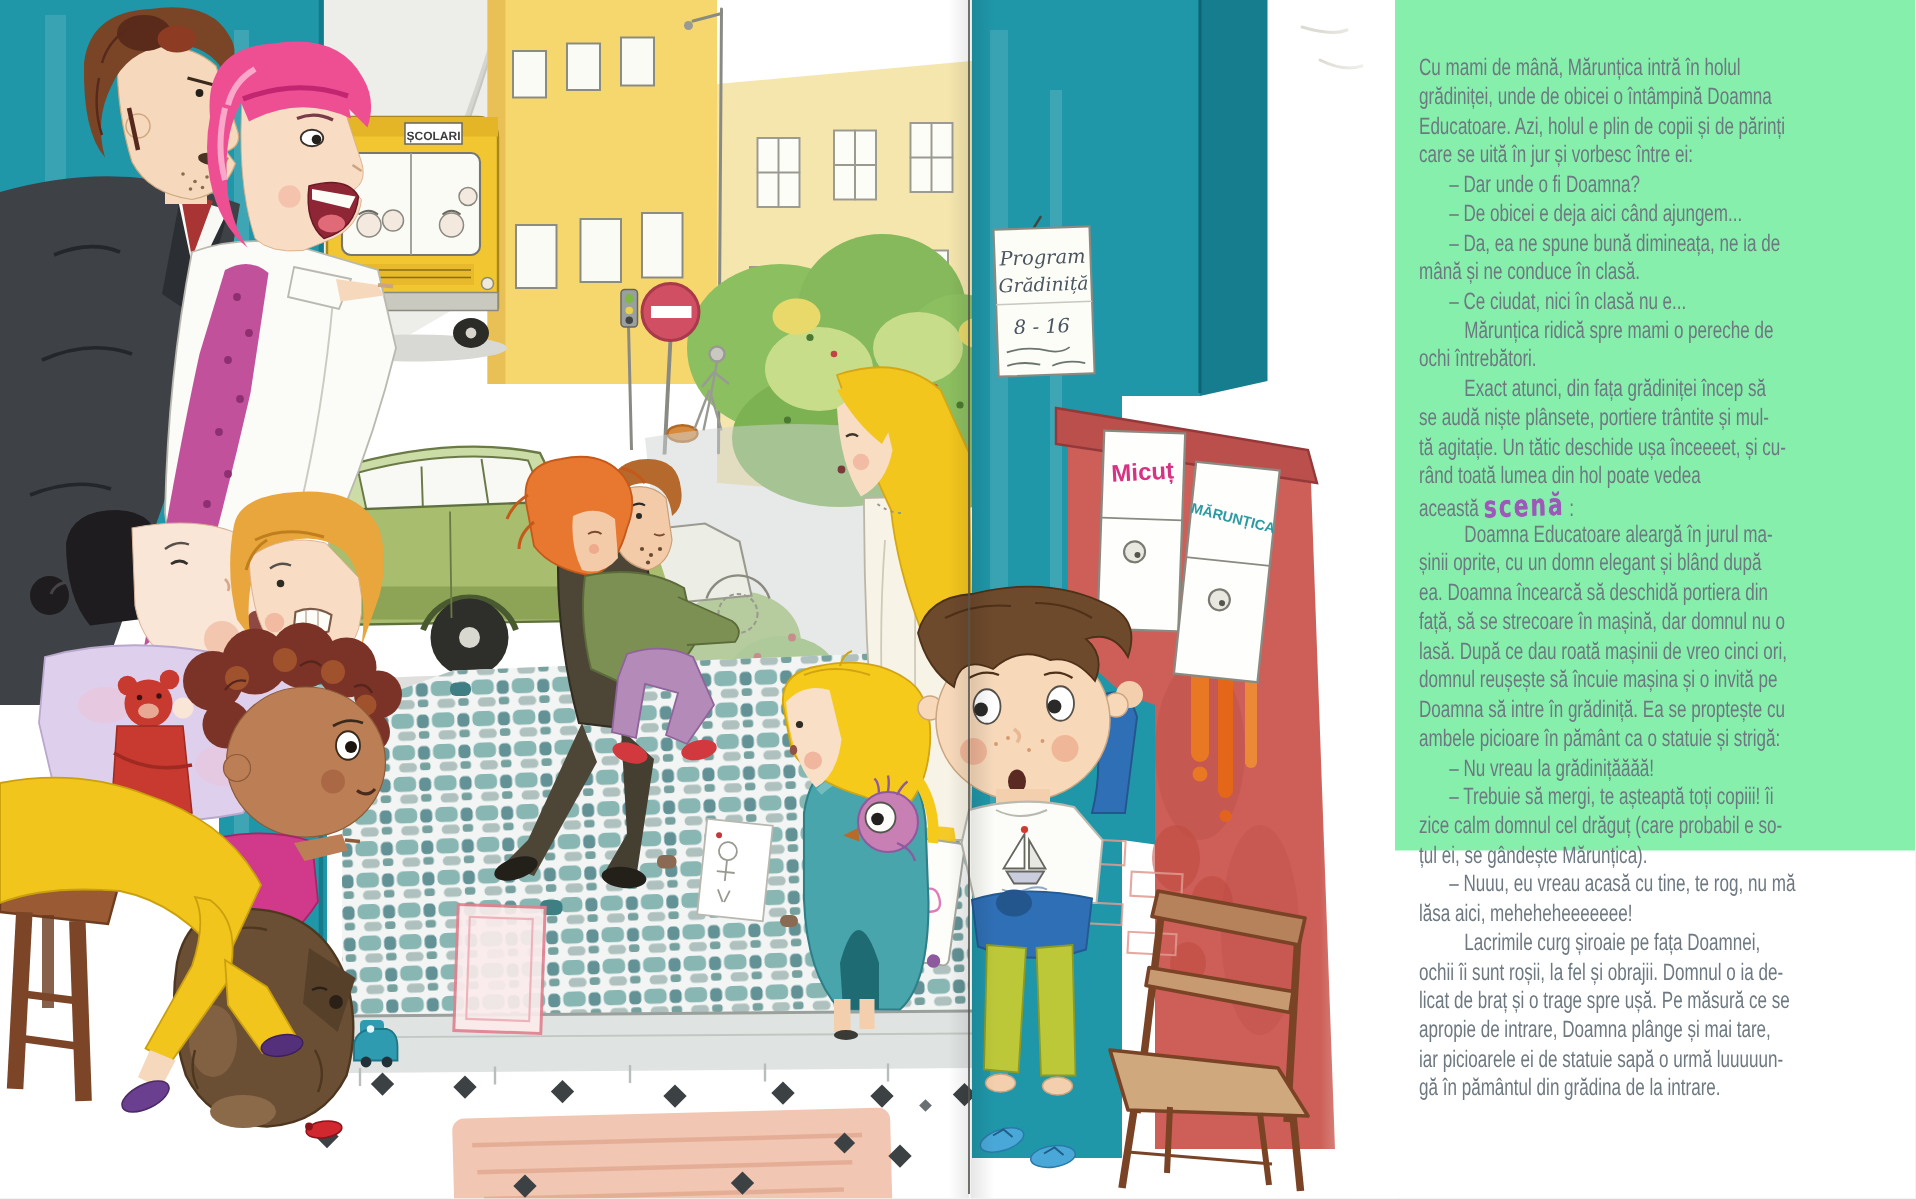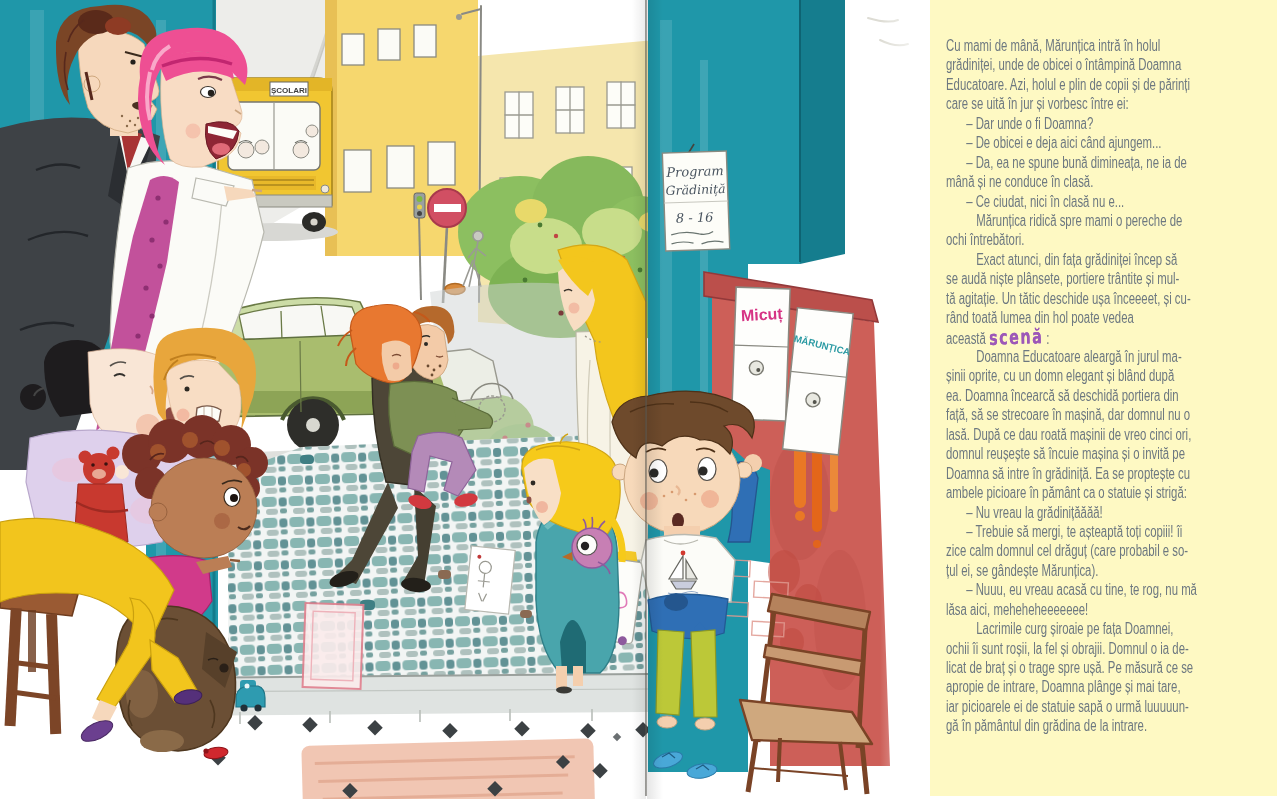--- a/index.html
+++ b/index.html
@@ -1,19 +1,19 @@
 <!DOCTYPE html>
 <html><head>
 <meta charset="utf-8">
 <style>
   html,body{margin:0;padding:0;background:#e9e9e9;}
   .page{position:relative;width:1277px;height:799px;background:#ffffff;overflow:hidden;
         font-family:"Liberation Sans",sans-serif;}
   .illu{position:absolute;left:0;top:0;width:930px;height:799px;}
-  .textpage{position:absolute;left:930px;top:0;width:347px;height:796px;background:#fef9c3;}
+  .textpage{position:absolute;left:930px;top:0;width:347px;height:567px;background:#86efac;}
   .story{position:absolute;left:16px;top:36px;width:420px;
          transform:scaleX(.72);transform-origin:0 0;
          font-size:15.8px;line-height:19.45px;color:#6d7880;}
   .ln{height:19.45px;white-space:nowrap;}
   .i1{padding-left:28px;}
   .i2{padding-left:42px;}
   .fancy{font-family:"DejaVu Sans",sans-serif;font-weight:700;font-size:20px;
          color:#9d58b8;letter-spacing:2px;display:inline-block;transform:rotate(-1.5deg);
          text-shadow:0 0 .6px #9d58b8;}
   svg text{font-family:"Liberation Sans",sans-serif;}

